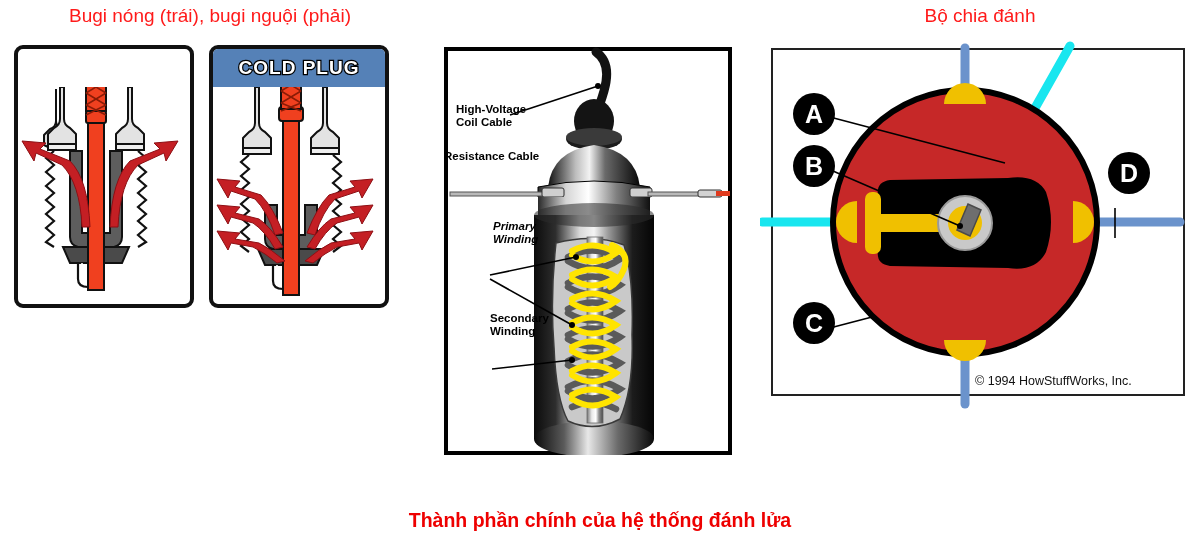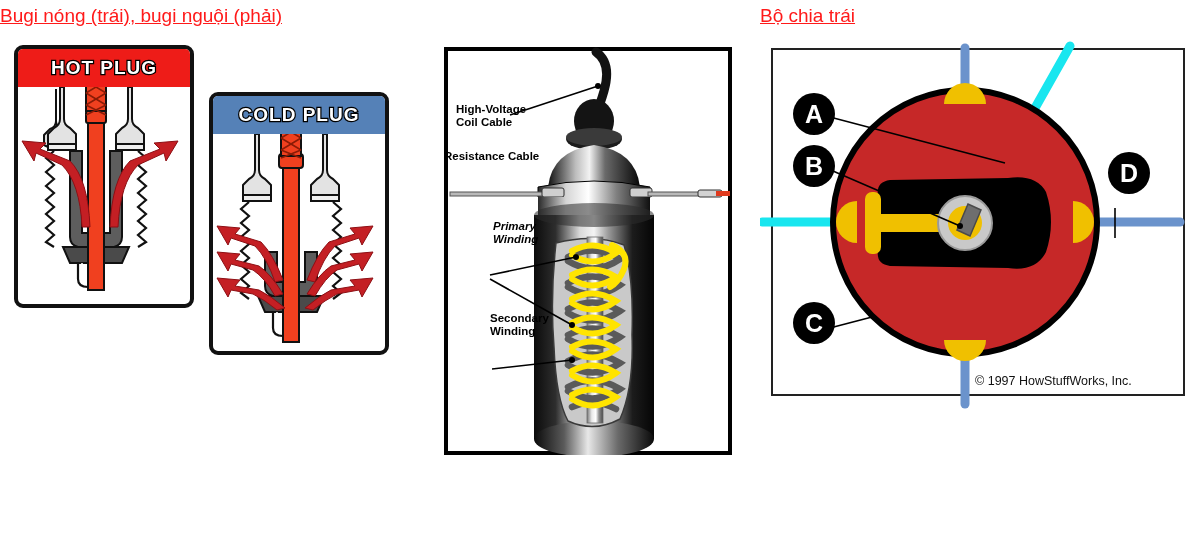--- a/index.html
+++ b/index.html
@@ -12,22 +12,21 @@
   }
   .stage{position:relative;width:1200px;height:552px;}
 
   
   .panel-title{
     position:absolute;
     color:#ff1a1a;
     font-size:19px;
     font-family:"Liberation Sans", sans-serif;
     white-space:nowrap;
-    text-align:left;
-    text-decoration:underline;
+    text-align:center;
   }
   #title-plugs{left:0;top:5px;width:420px;}
   #title-coil{left:430px;top:5px;width:310px;}
   #title-dist{left:760px;top:5px;width:440px;}
 
   .bottom-caption{
     position:absolute;
     left:0;top:509px;width:1200px;
     text-align:center;
     color:#ee0000;
@@ -40,21 +39,21 @@
   .plug-card{
     position:absolute;
     top:45px;width:180px;height:263px;
     background:#ffffff;
     border:4px solid #111;
     border-radius:9px;
     box-sizing:border-box;
     overflow:hidden;
   }
   #plug-hot{left:14px;}
-  #plug-cold{left:209px;margin-top:47px;}
+  #plug-cold{left:209px;}
   .plug-band{
     position:absolute;left:0;top:0;width:100%;height:38px;
     display:flex;align-items:center;justify-content:center;
   }
   #band-hot{background:#ee1c18;}
   #band-cold{background:#5581b7;}
   .plug-band-text{
     font-size:19px;font-weight:bold;letter-spacing:1px;
     color:#ffffff;
     -webkit-text-stroke:2.5px #000;
@@ -104,26 +103,23 @@
   #callout-b{left:793px;top:145px;}
   #callout-c{left:793px;top:302px;}
   #callout-d{left:1108px;top:152px;}
 </style>
 </head>
 <body>
 
 <div class="stage">
 
   <div class="panel-title" id="title-plugs">Bugi nóng (trái), bugi nguội (phải)</div>
-  <div class="panel-title" id="title-dist">Bộ chia trái</div>
+  <div class="panel-title" id="title-dist">Bộ chia đánh</div>
 
   <div class="plug-card" id="plug-hot">
-    <div class="plug-band" id="band-hot">
-      <span class="plug-band-text">HOT PLUG</span>
-    </div>
     <svg class="plug-svg" viewBox="0 0 172 221">
 
       <g stroke="#111" stroke-width="2" stroke-linejoin="round">
         <path d="M38 2 L38 34 Q38 40 44 42 L50 48 L50 58 L34 62 L26 58 L26 48 L32 42 Q38 40 38 34" fill="#dcdcdc"></path>
         <path d="M46 0 L46 32 Q46 38 52 41 L58 47 L58 57 L30 57 L30 47 L36 41 Q42 38 42 32 L42 0 Z" fill="#e3e3e3"></path>
         <path d="M114 0 L114 32 Q114 38 120 41 L126 47 L126 57 L98 57 L98 47 L104 41 Q110 38 110 32 L110 0 Z" fill="#e3e3e3"></path>
       </g>
 
       <g stroke="#111" stroke-width="2" fill="#eeeeee">
         <rect x="30" y="57" width="28" height="6"></rect>
@@ -353,16 +349,17 @@
     <g fill="#000">
       <circle cx="200" cy="186" r="3"></circle>
     </g>
   </svg>
 
   <div class="callout-letter" id="callout-a">A</div>
   <div class="callout-letter" id="callout-b">B</div>
   <div class="callout-letter" id="callout-c">C</div>
   <div class="callout-letter" id="callout-d">D</div>
 
-  <div class="copyright">© 1997 HowStuffWorks, Inc.</div>
-
+  <div class="copyright">© 1994 HowStuffWorks, Inc.</div>
+
+  <div class="bottom-caption">Thành phần chính của hệ thống đánh lửa</div>
 
 </div>
 
 </body></html>

